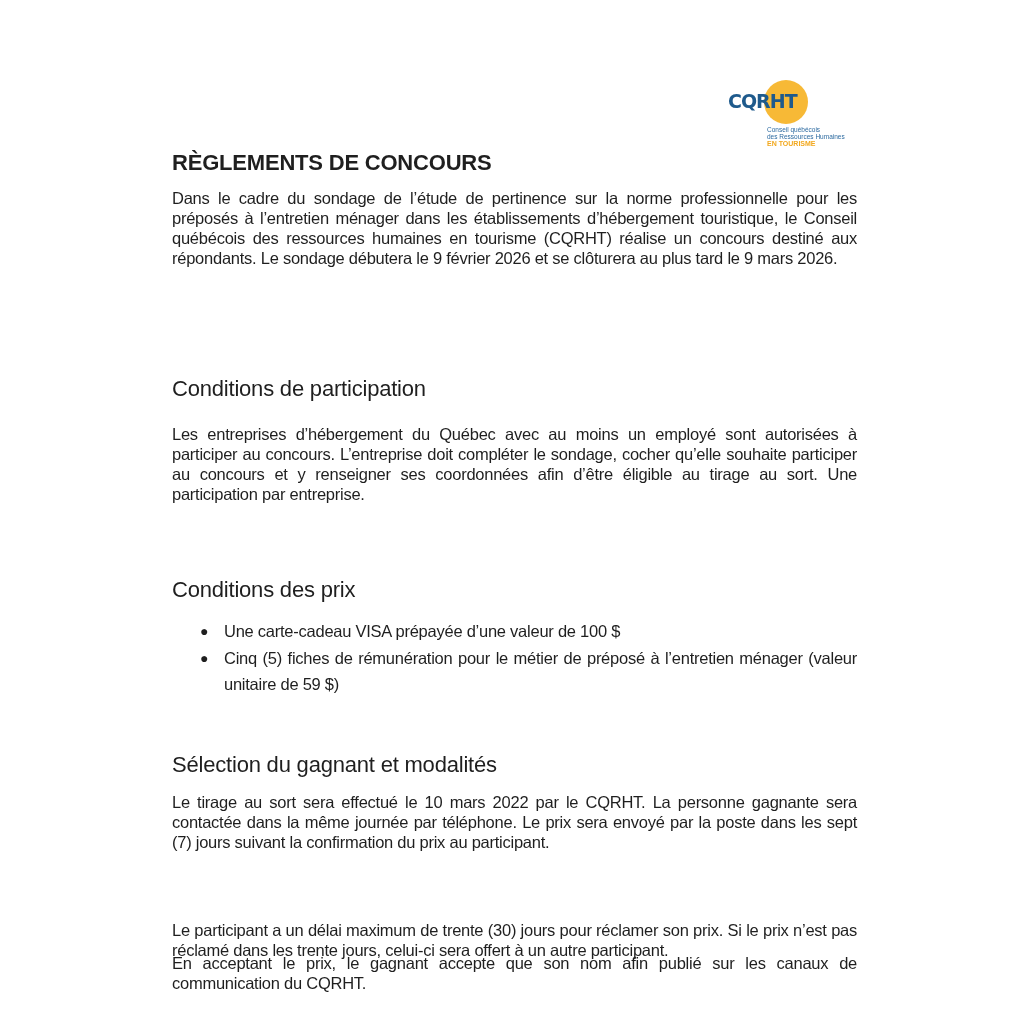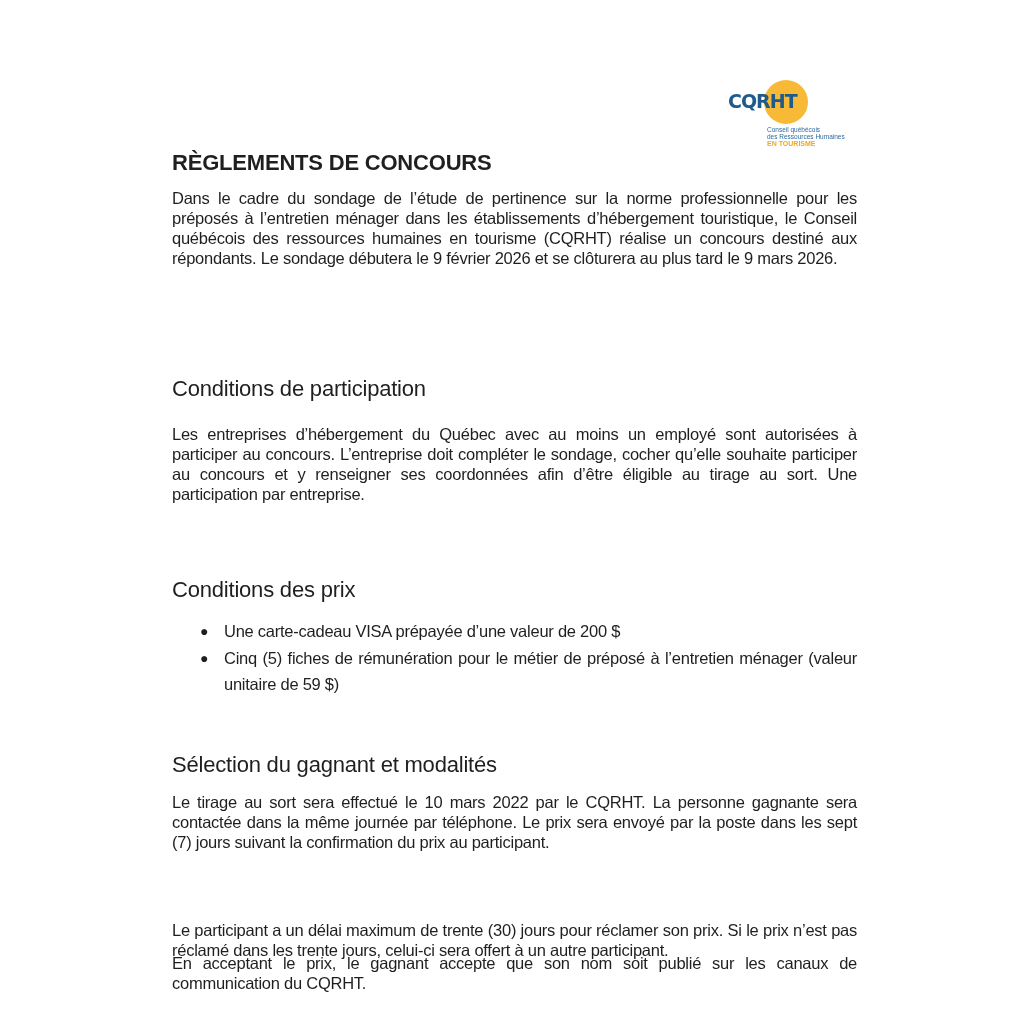--- a/index.html
+++ b/index.html
@@ -134,26 +134,26 @@
 
     <p class="abs" style="top:36px;">Dans le cadre du sondage de l’étude de pertinence sur la norme professionnelle pour les préposés à l’entretien ménager dans les établissements d’hébergement touristique, le Conseil québécois des ressources humaines en tourisme (CQRHT) réalise un concours destiné aux répondants. Le sondage débutera le 9 février 2026 et se clôturera au plus tard le 9 mars 2026.</p>
 
     <h2 class="abs" style="top:226px;">Conditions de participation</h2>
     <p class="abs" style="top:272px;">Les entreprises d’hébergement du Québec avec au moins un employé sont autorisées à participer au concours. L’entreprise doit compléter le sondage, cocher qu’elle souhaite participer au concours et y renseigner ses coordonnées afin d’être éligible au tirage au sort. Une participation par entreprise.</p>
 
     <h2 class="abs" style="top:427px;">Conditions des prix</h2>
     <ul class="abs" style="top:466px; width:633px;">
       <li>
         <span class="bullet">●</span>
-        <span>Une carte-cadeau VISA prépayée d’une valeur de 200 $</span>
+        <span>Une carte-cadeau VISA prépayée d’une valeur de 100 $</span>
       </li>
       <li>
         <span class="bullet">●</span>
         <span>Cinq (5) fiches de rémunération pour le métier de préposé à l’entretien ménager (valeur unitaire de 59 $)</span>
       </li>
     </ul>
 
     <h2 class="abs" style="top:602px;">Sélection du gagnant et modalités</h2>
     <p class="abs" style="top:640px;">Le tirage au sort sera effectué le 10 mars 2022 par le CQRHT.  La personne gagnante sera contactée dans la même journée par téléphone. Le prix sera envoyé par la poste dans les sept (7) jours suivant la confirmation du prix au participant.</p>
     <p class="abs" style="top:768px;">Le participant a un délai maximum de trente (30) jours pour réclamer son prix. Si le prix n’est pas réclamé dans les trente jours, celui-ci sera offert à un autre participant.</p>
-    <p class="abs" style="top:801px;">En acceptant le prix, le gagnant accepte que son nom soit publié sur les canaux de communication du CQRHT.</p>
+    <p class="abs" style="top:801px;">En acceptant le prix, le gagnant accepte que son nom afin publié sur les canaux de communication du CQRHT.</p>
   </div>
 </div>
 
 </body></html>

